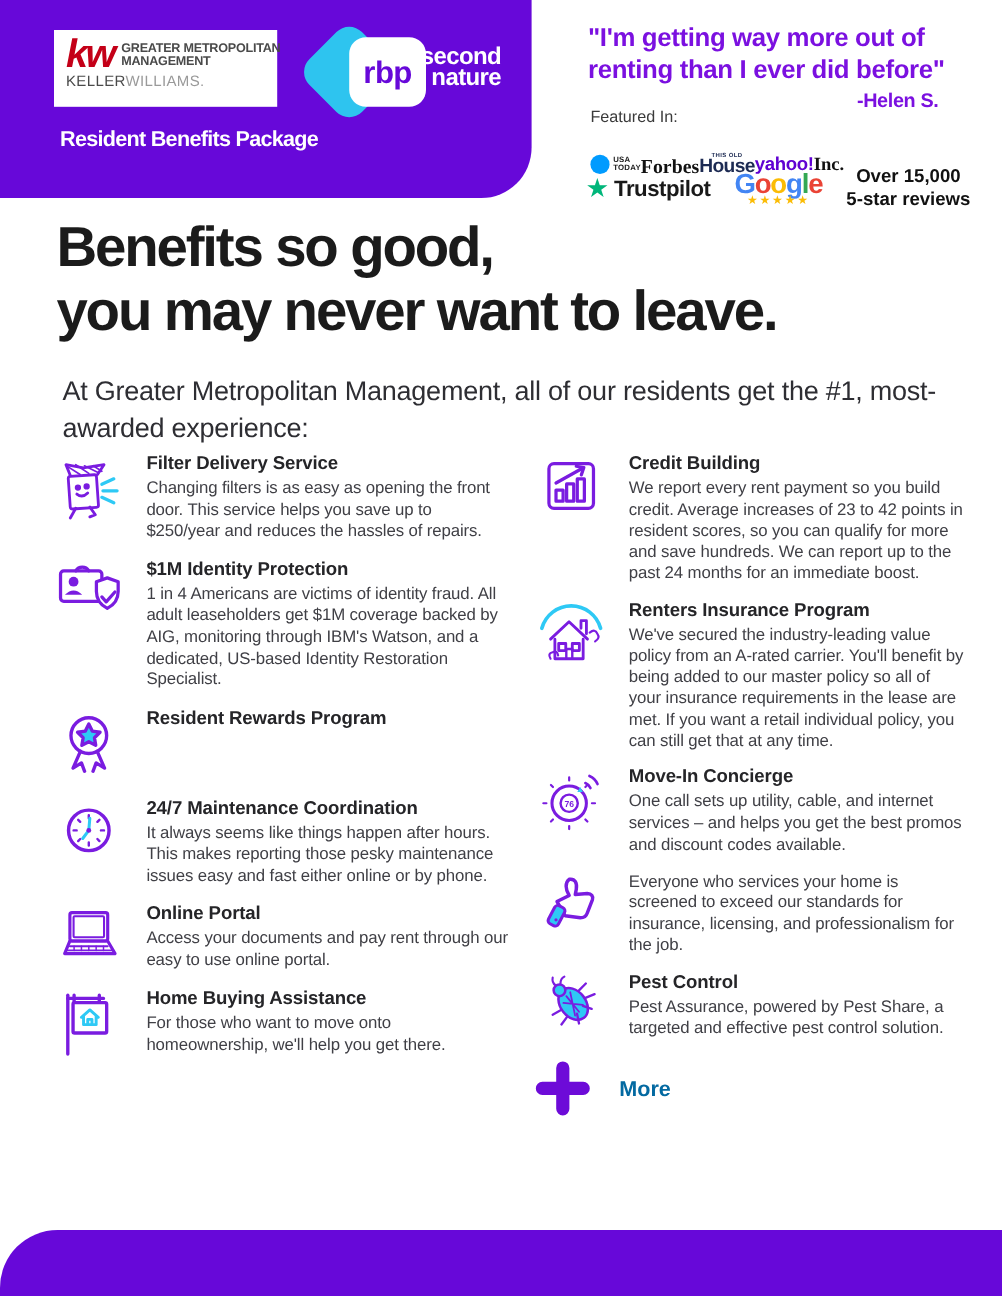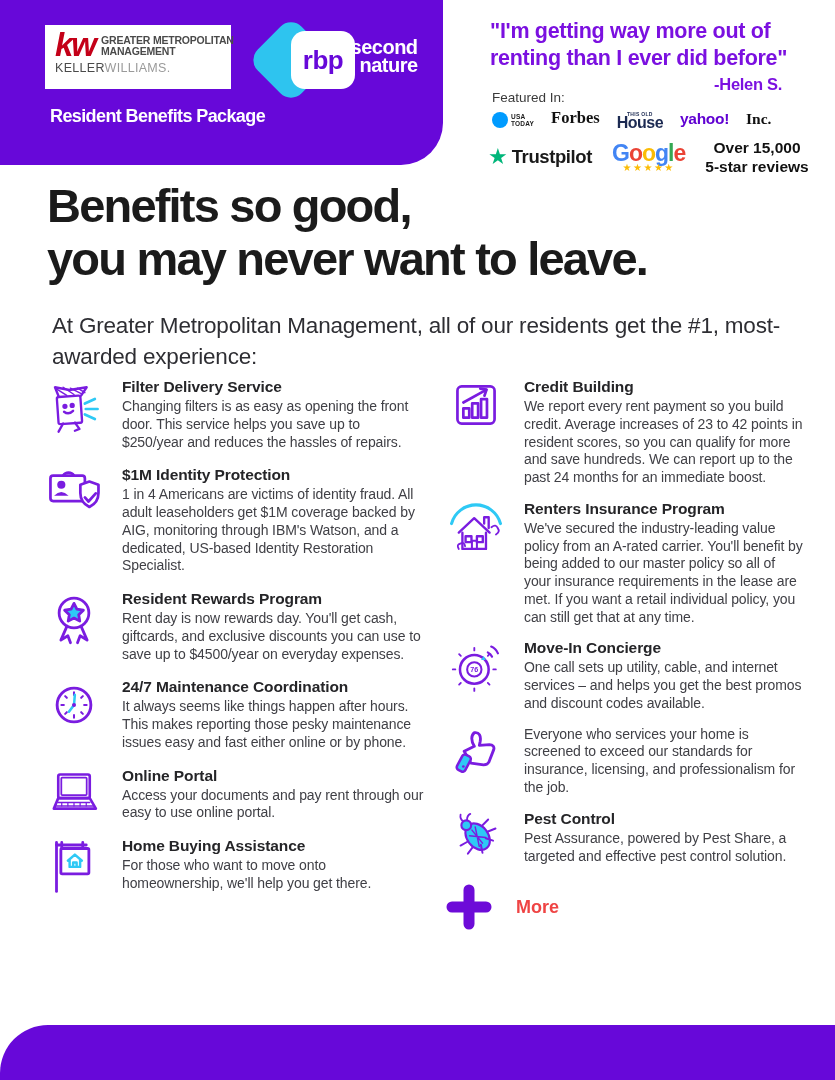--- a/index.html
+++ b/index.html
@@ -57,21 +57,21 @@
   .quote {
     position:absolute; left:490px; top:18px; width:340px;
     color:#7b10e0; font-weight:bold; font-size:21.5px; line-height:1.25;
     letter-spacing:-0.3px;
   }
   .quote-attr { text-align:right; padding-right:48px; font-size:16.5px; margin-top:2px; }
 
   
   .featured { position:absolute; left:492px; top:90px; width:330px; }
   .featured-label { font-size:13.5px; color:#3a3a3a; }
-  .featured-logos { display:flex; align-items:flex-end; gap:17px; margin-top:3px; }
+  .featured-logos { display:flex; align-items:flex-start; margin-top:24px; }
   .usat { display:flex; align-items:center; gap:3px; }
   .usat-circle { width:16px; height:16px; border-radius:50%; background:#009bff; }
   .usat-text { font-size:6.5px; font-weight:bold; color:#1a1a1a; line-height:1.1; letter-spacing:0.2px; }
   .forbes { font-family:"Liberation Serif","DejaVu Serif",serif; font-weight:bold; font-size:16.5px; color:#111111; }
   .house { display:inline-block; text-align:center; color:#1c2a52; line-height:0.7; }
   .house-top { display:block; font-size:5px; font-weight:bold; letter-spacing:0.3px; }
   .house-main { font-size:16px; font-weight:bold; letter-spacing:-0.5px; }
   .yahoo { font-size:15.5px; font-weight:bold; color:#6001d2; letter-spacing:-0.3px; }
   .inc { font-family:"Liberation Serif","DejaVu Serif",serif; font-weight:bold; font-size:15.5px; color:#111111; }
 
@@ -101,21 +101,21 @@
   .col { display:flex; flex-direction:column; }
   .col-left  { width:380px; gap:15px; }
   .col-right { width:358px; gap:13px; }
   .item { display:flex; gap:18px; }
   .icon-cell { width:60px; flex-shrink:0; display:flex; justify-content:center; }
   .item-title { font-size:15.5px; font-weight:bold; color:#252528; letter-spacing:-0.1px; margin-bottom:2px; }
   .item-desc  { font-size:14px; color:#404046; line-height:1.27; letter-spacing:-0.1px; }
   svg { display:block; }
 
   .more-row { display:flex; align-items:center; gap:24px; margin-top:6px; }
-  .more-label { font-size:18px; font-weight:bold; color:#ef4444; }
+  .more-label { font-size:18px; font-weight:bold; color:#0369a1; }
 
   
   .footer-bar {
     position:absolute; left:0; right:0; bottom:0; height:55px;
     background:#6708d9; border-top-left-radius:48px;
   }
 </style>
 </head>
 <body>
 
@@ -239,21 +239,20 @@
         <svg width="56" height="60" viewBox="0 0 64 68" fill="none" stroke="#7a1ce0" stroke-width="3.2" stroke-linecap="round" stroke-linejoin="round">
           <circle cx="32" cy="26" r="17"></circle>
           <path d="M32 15 l3.3 6.7 7.4 1.1 -5.3 5.2 1.2 7.3 -6.6 -3.5 -6.6 3.5 1.2 -7.3 -5.3 -5.2 7.4 -1.1 z" fill="#2ec9f5"></path>
           <path d="M24 41 L17 57 L25 52 L28 60"></path>
           <path d="M40 41 L47 57 L39 52 L36 60"></path>
         </svg>
       </span>
         </div>
       <div class="item-text">
         <div class="item-title">Resident Rewards Program</div>
-        <div class="item-desc">Rent day is now rewards day. You'll get cash, giftcards, and exclusive discounts you can use to save up to $4500/year on everyday expenses.</div>
       </div>
     </div>
 
     <div class="item">
       <div class="icon-cell">
           <span>
         <svg width="54" height="54" viewBox="0 0 64 64" fill="none" stroke="#7a1ce0" stroke-width="3.4" stroke-linecap="round">
           <circle cx="32" cy="32" r="20"></circle>
           <g stroke-width="2.4">
             <path d="M32 17 v3 M32 44 v3 M17 32 h3 M44 32 h3 M21.5 21.5 l2 2 M40.5 40.5 l2 2 M42.5 21.5 l-2 2 M23.5 40.5 l-2 2"></path>

